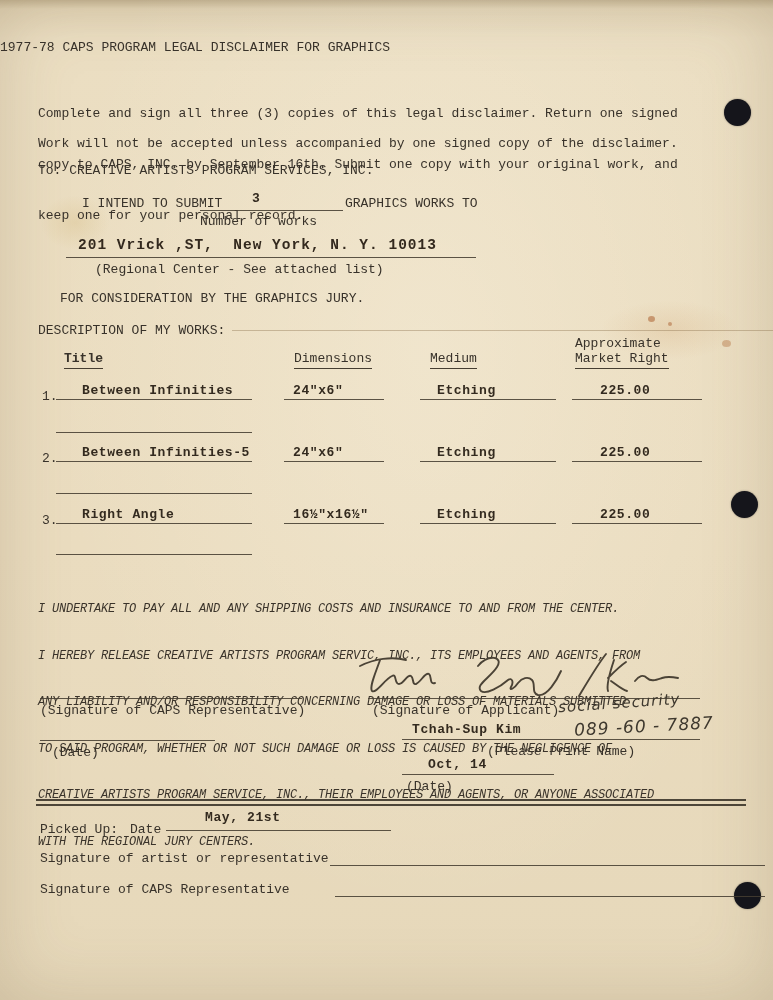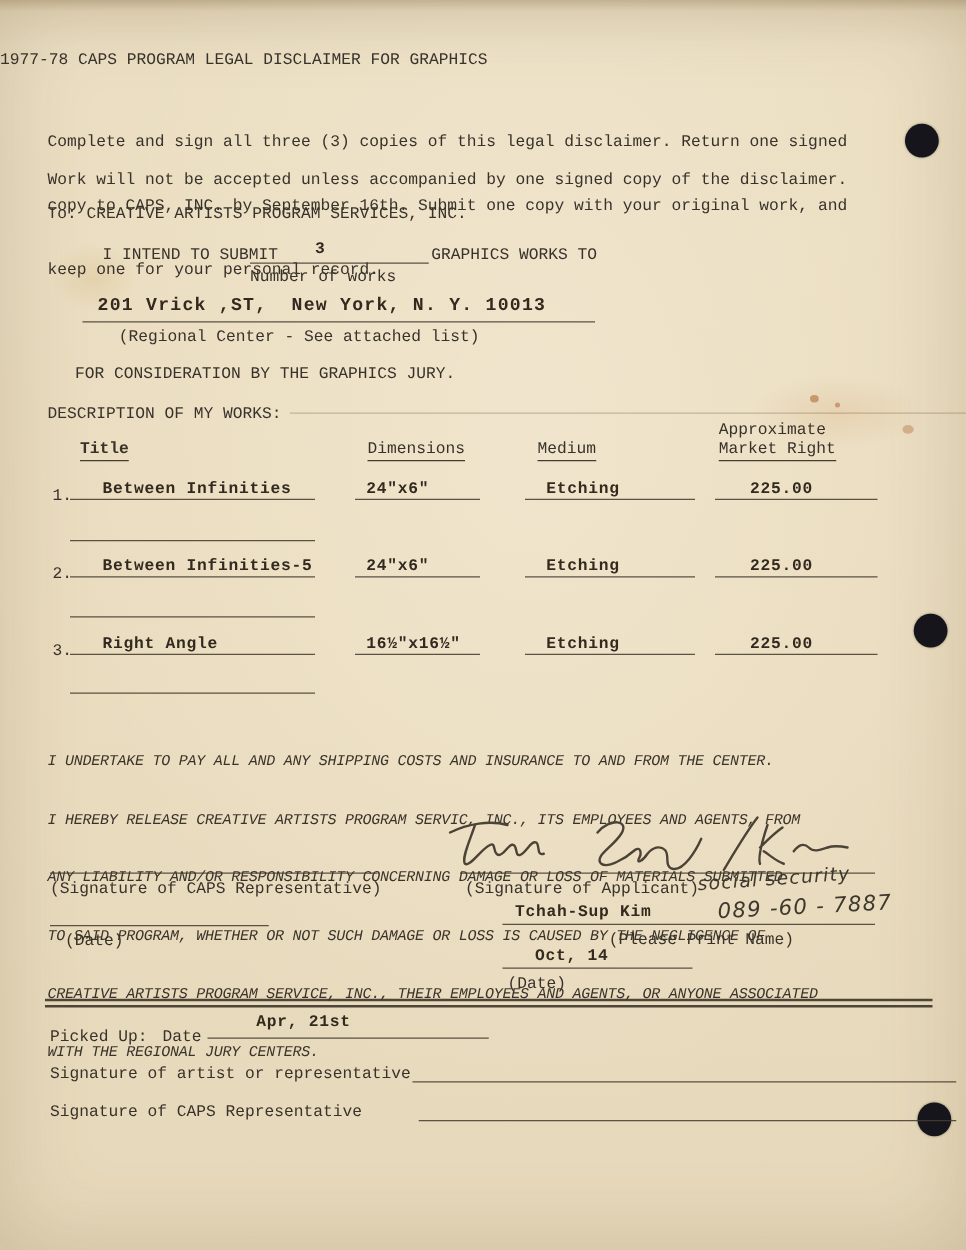--- a/index.html
+++ b/index.html
@@ -145,21 +145,21 @@
 
   <div class="t fill" style="left:428px;top:757px;">Oct, 14</div>
   <div class="rule" style="left:402px;top:774px;width:152px;"></div>
   <div class="t" style="left:406px;top:779px;">(Date)</div>
 
   <div class="rule2" style="left:36px;top:799px;width:710px;"></div>
   <div class="rule2" style="left:36px;top:804px;width:710px;"></div>
 
   <div class="t" style="left:40px;top:822px;">Picked Up:</div>
   <div class="t" style="left:130px;top:822px;">Date</div>
-  <div class="t fill" style="left:205px;top:810px;">Apr, 21st</div>
+  <div class="t fill" style="left:205px;top:810px;">May, 21st</div>
   <div class="rule" style="left:166px;top:830px;width:225px;"></div>
 
   <div class="t" style="left:40px;top:851px;">Signature of artist or representative</div>
   <div class="rule" style="left:330px;top:865px;width:435px;"></div>
 
   <div class="t" style="left:40px;top:882px;">Signature of CAPS Representative</div>
   <div class="rule" style="left:335px;top:896px;width:430px;"></div>
 
 </div>
 

